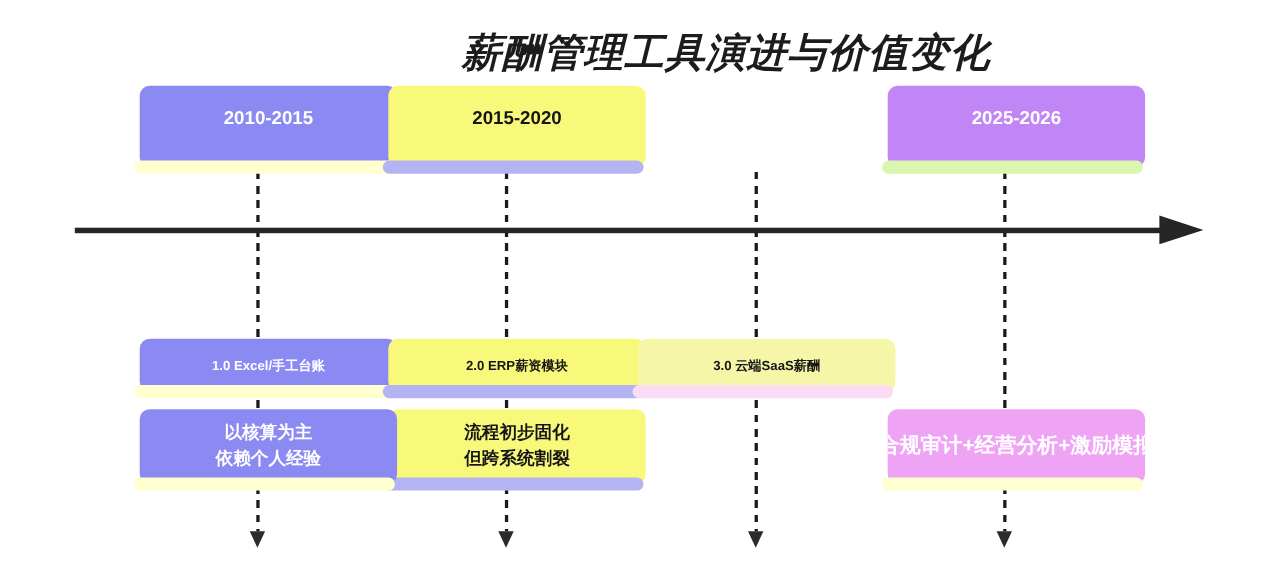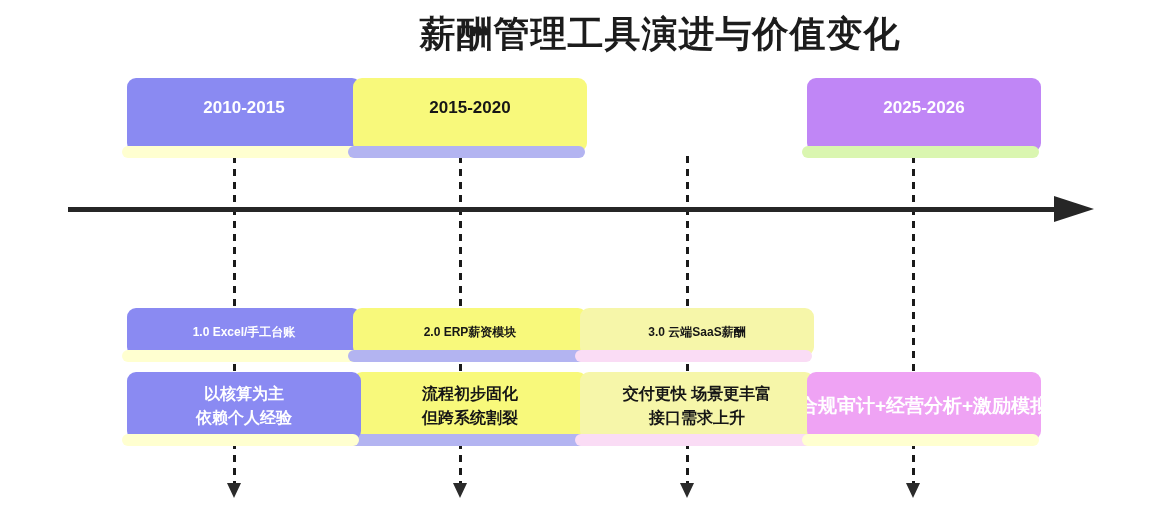--- a/index.html
+++ b/index.html
@@ -1,20 +1,20 @@
 <!DOCTYPE html>
 <html style="--periwinkle: #8a8af2; --yellow: #f8f97b; --pale-yellow: #f6f6a9; --green: #cdfa85; --violet: #c086f6; --pink: #efa3f4; --shadow-cream: #ffffd0; --shadow-periwinkle: #b3b4f1; --shadow-lilac: #d2b4f3; --shadow-green: #daf6b0; --shadow-pink: #fadcf5; --ink: #1c1c1c; --arrow: #262626;"><head>
 <meta charset="utf-8">
 <style>
   html,body{margin:0;padding:0;}
   body{background:#ffffff;font-family:"Liberation Sans","DejaVu Sans",sans-serif;}
   .stage{position:relative;width:1167px;height:521px;background:#ffffff;overflow:hidden;}
 
-  .title{position:absolute;top:10px;left:660px;transform:translateX(-50%);
-         font-size:36px;font-weight:800;color:#1c1c1c;white-space:nowrap;letter-spacing:1px;}
+  .title{position:absolute;top:24px;left:660px;transform:translateX(-50%);
+         font-size:36px;font-weight:800;color:#1c1c1c;white-space:nowrap;letter-spacing:1px;font-style:italic;}
 
   
   .hline{position:absolute;left:68px;top:207px;width:988px;height:5px;background:var(--arrow,#262626);z-index:1;}
   .hhead{position:absolute;left:1054px;top:196px;width:0;height:0;z-index:1;
          border-top:13px solid transparent;border-bottom:13px solid transparent;
          border-left:40px solid var(--arrow,#262626);}
 
   
   .vline{position:absolute;top:156px;height:327px;width:3px;z-index:1;
          background:repeating-linear-gradient(to bottom,#1a1a1a 0 7px,transparent 7px 13px);}
@@ -89,23 +89,19 @@
   </div>
 
   <div class="box desc cx1 st-yellow">
     <span>流程初步固化</span>
     <span>但跨系统割裂</span>
   </div>
   <div class="box desc cx0 st-peri">
     <span>以核算为主</span>
     <span>依赖个人经验</span>
   </div>
-  <div class="box desc cx2 st-pale">
-    <span>交付更快 场景更丰富</span>
-    <span>接口需求上升</span>
-  </div>
   <div class="box desc cx3 st-pink">
     <div class="clip">
       <span class="nowrap-line">合规审计+经营分析+激励模拟</span>
     </div>
   </div>
 
 </div>
 
 </body></html>

